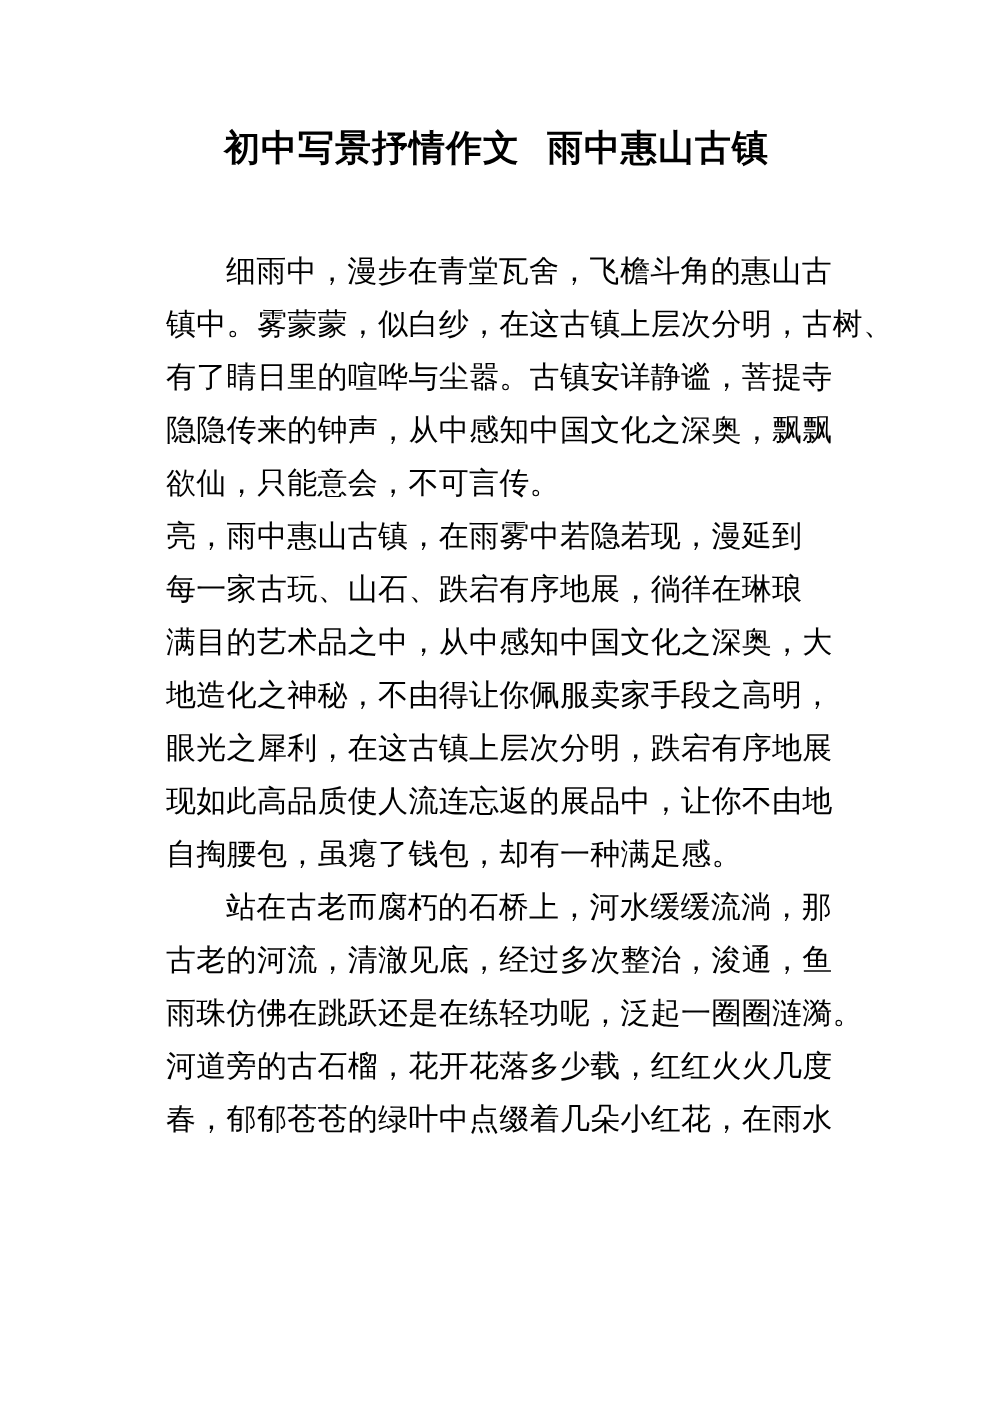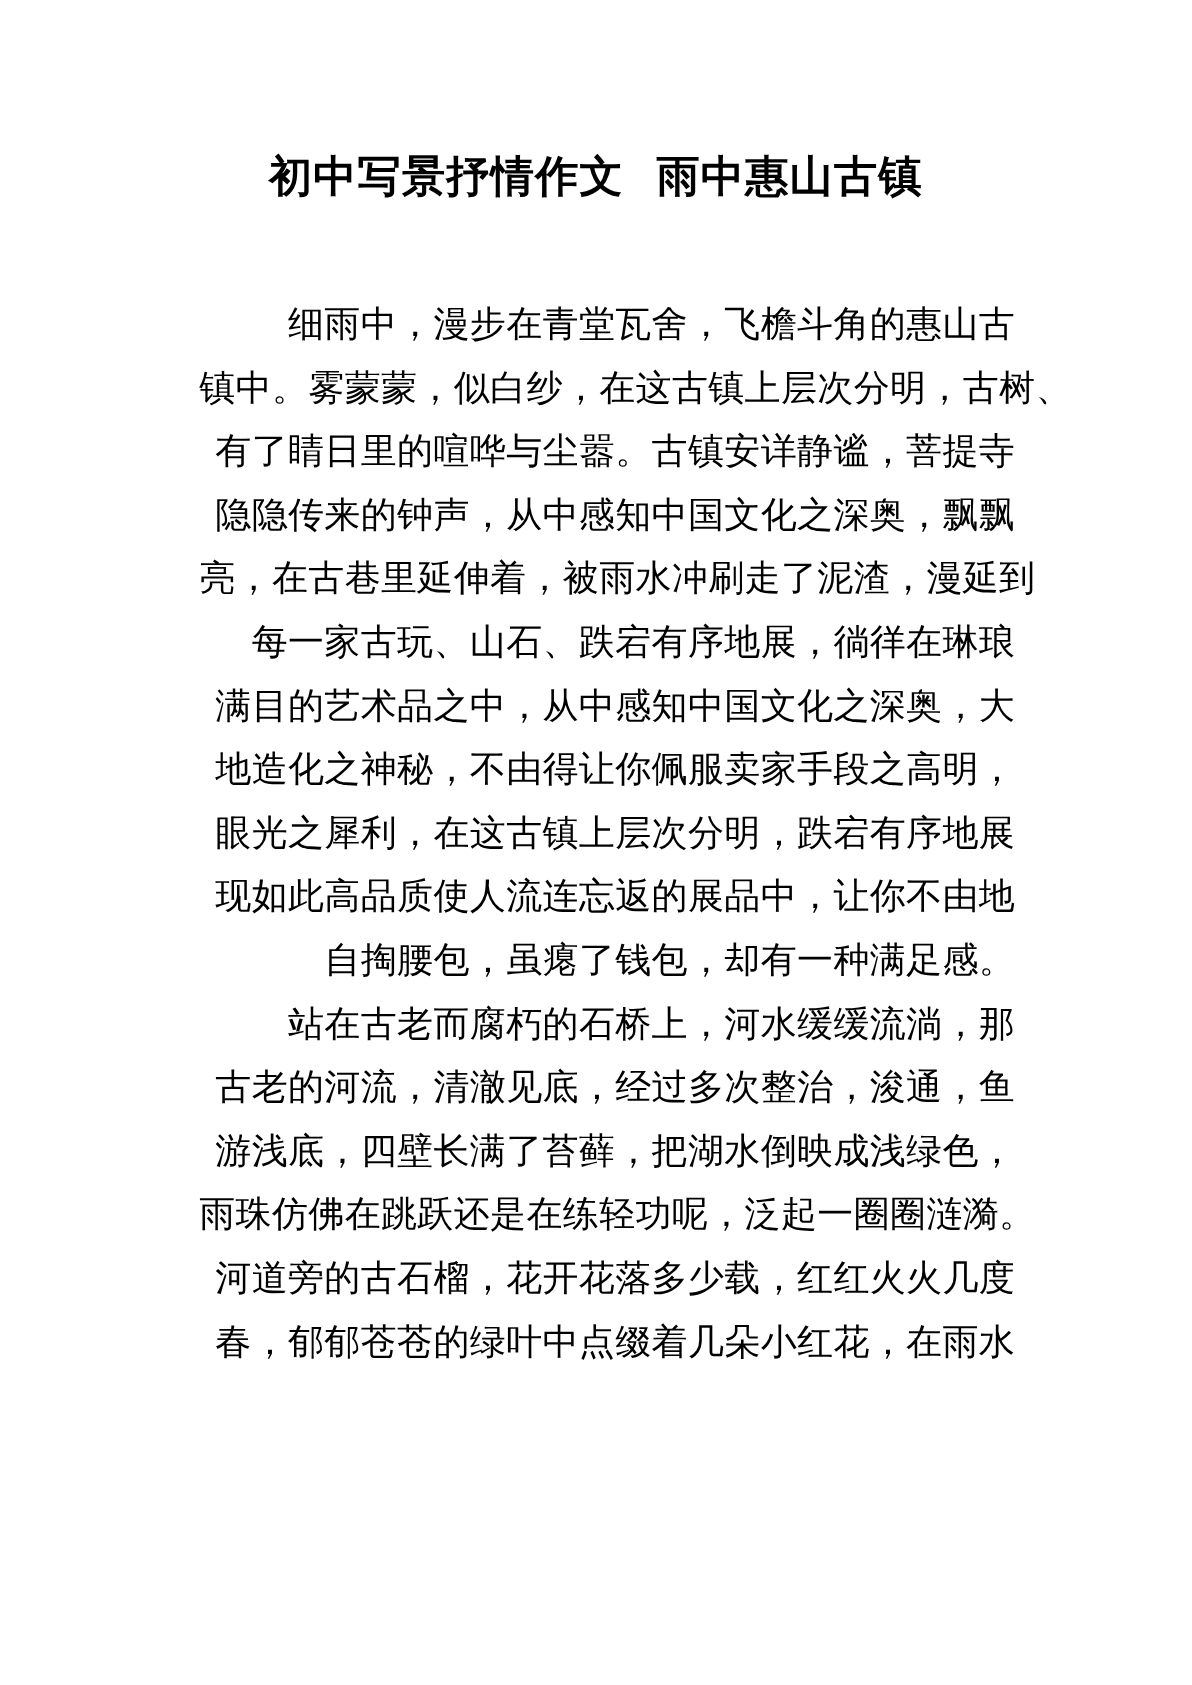--- a/index.html
+++ b/index.html
@@ -27,21 +27,20 @@
       letter-spacing: 1px;
       white-space: pre;
     }
     .body {
       position: absolute;
       left: 166px;
       top: 244px;
       width: 680px;
       font-family: "DejaVu Serif", "Liberation Serif", serif;
       font-size: 30px;
-      text-align: right;
     }
     .line {
       height: 53px;
       line-height: 53px;
       white-space: nowrap;
       letter-spacing: 0.3px;
     }
     .line.indent {
       padding-left: 60px;
     }
@@ -49,26 +48,26 @@
 </head>
 <body>
 
 <div class="title">初中写景抒情作文  雨中惠山古镇</div>
 
 <div class="body">
   <div class="line indent">细雨中，漫步在青堂瓦舍，飞檐斗角的惠山古</div>
   <div class="line">镇中。雾蒙蒙，似白纱，在这古镇上层次分明，古树、</div>
   <div class="line">有了睛日里的喧哗与尘嚣。古镇安详静谧，菩提寺</div>
   <div class="line">隐隐传来的钟声，从中感知中国文化之深奥，飘飘</div>
-  <div class="line">亮，在古巷里延伸着，被雨水冲刷走了泥渣，漫延到</div>
+  <div class="line">欲仙，只能意会，不可言传。</div>
+  <div class="line">亮，雨中惠山古镇，在雨雾中若隐若现，漫延到</div>
   <div class="line">每一家古玩、山石、跌宕有序地展，徜徉在琳琅</div>
   <div class="line">满目的艺术品之中，从中感知中国文化之深奥，大</div>
   <div class="line">地造化之神秘，不由得让你佩服卖家手段之高明，</div>
   <div class="line">眼光之犀利，在这古镇上层次分明，跌宕有序地展</div>
   <div class="line">现如此高品质使人流连忘返的展品中，让你不由地</div>
   <div class="line">自掏腰包，虽瘪了钱包，却有一种满足感。</div>
   <div class="line indent">站在古老而腐朽的石桥上，河水缓缓流淌，那</div>
   <div class="line">古老的河流，清澈见底，经过多次整治，浚通，鱼</div>
-  <div class="line">游浅底，四壁长满了苔藓，把湖水倒映成浅绿色，</div>
   <div class="line">雨珠仿佛在跳跃还是在练轻功呢，泛起一圈圈涟漪。</div>
   <div class="line">河道旁的古石榴，花开花落多少载，红红火火几度</div>
   <div class="line">春，郁郁苍苍的绿叶中点缀着几朵小红花，在雨水</div>
 </div>
 
 </body></html>

